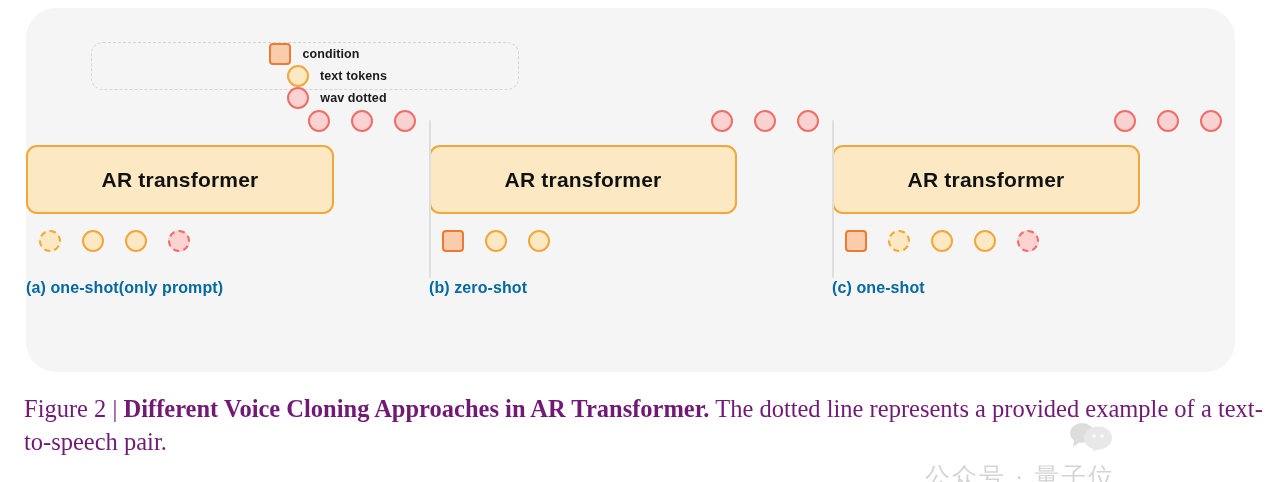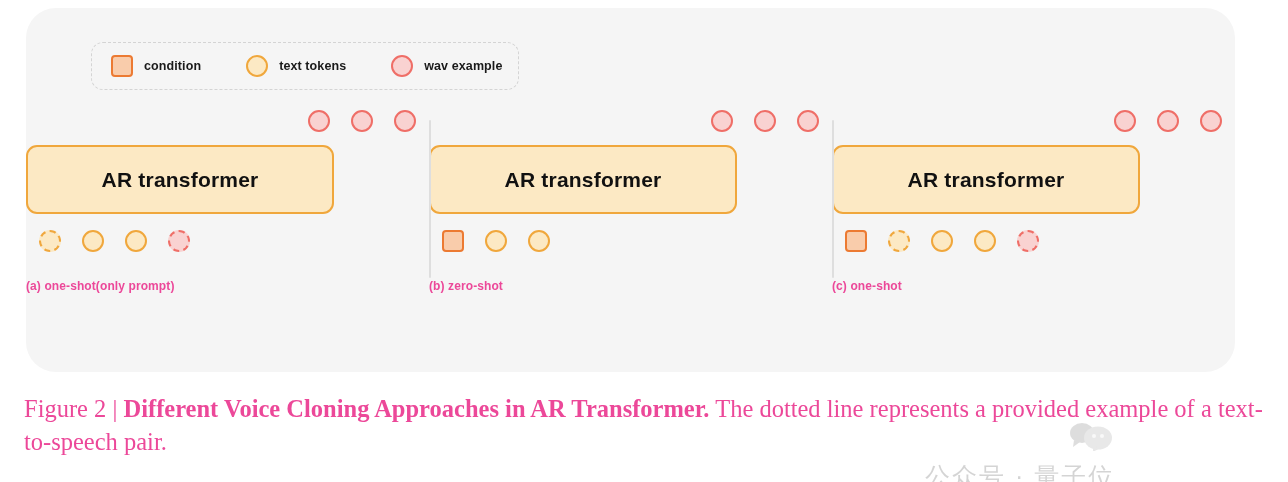--- a/index.html
+++ b/index.html
@@ -32,20 +32,21 @@
     left: 91px;
     top: 42px;
     width: 428px;
     height: 48px;
     border: 1.5px dashed #d4d4d4;
     border-radius: 12px;
     display: flex;
     align-items: center;
     box-sizing: border-box;
     padding-left: 19px;
+    flex-direction: column;
   }
   .legend-item {
     display: flex;
     align-items: center;
     gap: 11px;
   }
   .legend-item + .legend-item { margin-left: 45px; align-items: center; }
   .legend-label {
     font-size: 12.5px;
     font-weight: 700;
@@ -149,36 +150,36 @@
   .in-row {
     margin-top: 16px;
     display: flex;
     gap: 21px;
     height: 22px;
     align-self: flex-start;
     margin-left: 13px;
   }
   .panel-caption {
     margin-top: 27px;
-    font-size: 12px;
+    font-size: 16px;
     font-weight: 700;
-    color: #ec4899;
+    color: #0369a1;
     letter-spacing: .1px;
   }
 
   
   .fig-caption {
     position: absolute;
     left: 24px;
     top: 392px;
     width: 1252px;
     font-family: "Liberation Serif", serif;
     font-size: 24.5px;
     line-height: 33px;
-    color: #ec4899;
+    color: #701a75;
   }
   .fig-caption b { font-weight: 700; }
 
   
   .watermark {
     position: absolute;
     left: 925px;
     top: 421px;
     display: flex;
     align-items: flex-end;
@@ -205,21 +206,21 @@
   <div class="legend-item">
     <span class="tok tok-square"></span>
     <span class="legend-label">condition</span>
   </div>
   <div class="legend-item">
     <span class="tok tok-circle-text"></span>
     <span class="legend-label">text tokens</span>
   </div>
   <div class="legend-item">
     <span class="tok tok-circle-wav"></span>
-    <span class="legend-label">wav example</span>
+    <span class="legend-label">wav dotted</span>
   </div>
 </div>
 
 <div class="panels">
 
   <div class="panel">
     <div class="out-row">
       <span class="tok tok-circle-wav"></span>
       <span class="tok tok-circle-wav"></span>
       <span class="tok tok-circle-wav"></span>

